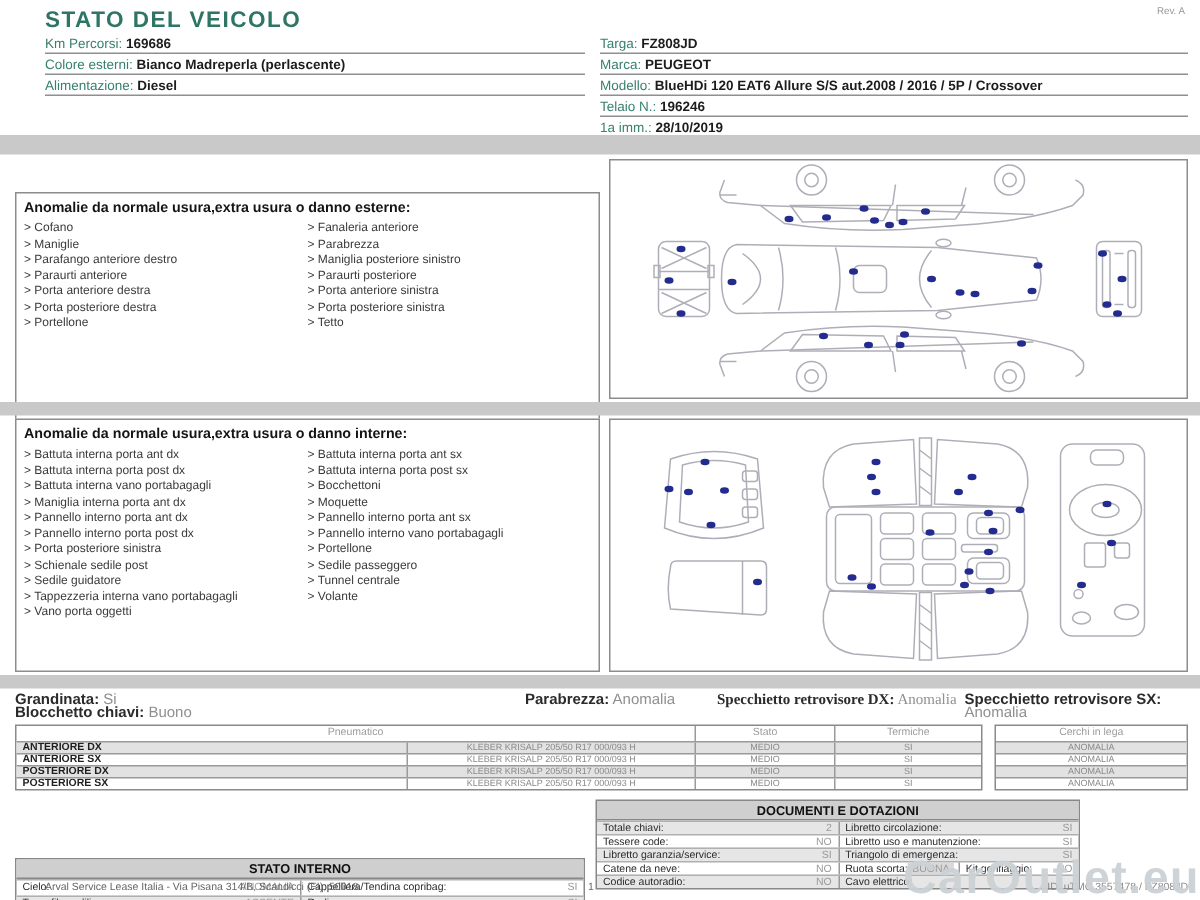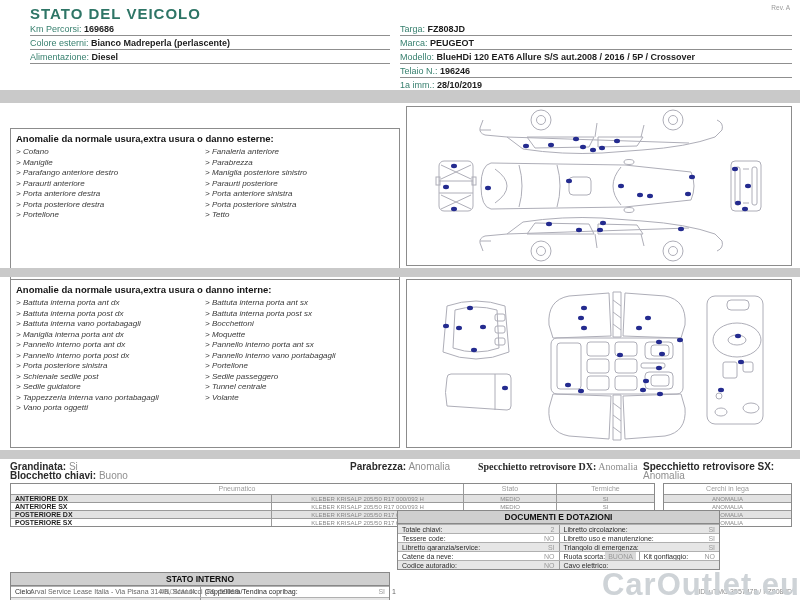--- a/index.html
+++ b/index.html
@@ -16,21 +16,21 @@
   .hlabel{color:#38806f;}
   .hval{font-weight:bold;color:#1c1c1c;}
 
   .band{position:absolute;left:0;width:800px;background:#c9c9c9;}
 
   
   .box{position:absolute;border:1px solid #8c8c8c;background:#fff;box-sizing:border-box;}
   .sec-title{font-size:9.5px;font-weight:bold;color:#141414;padding:4px 5px 3px;}
   .cols{display:flex;padding:0 5px;}
   .col{width:50%;}
-  .anom-item{font-size:8px;color:#3a3a3a;line-height:10.5px;font-style:italic;}
+  .anom-item{font-size:8px;color:#3a3a3a;line-height:10.5px;}
   .anom-item::before{content:"> ";color:#3a3a3a;}
 
   
   .stat{position:absolute;font-size:10px;line-height:9px;}
   .stat b{color:#2b2b2b;font-weight:bold;}
   .stat span{color:#8f8f8f;}
 
   
   .ttable{position:absolute;border:1px solid #8a8a8a;box-sizing:border-box;background:#fff;}
   .trow{display:flex;box-sizing:border-box;}
@@ -433,21 +433,21 @@
           <span class="k">Navigatore:</span>
           <span class="v">SI</span>
         </div>
       <div class="kv" style="width:50%;border-right:none;">
           <span class="k">CD(Navig.):</span>
           <span class="v">ASSENTE</span>
         </div>
     </div>
   </div>
 
-  <div class="btable" style="left:397px;top:510px;width:323px;">
+  <div class="btable" style="left:397px;top:533px;width:323px;">
     <div class="btitle">DOCUMENTI E DOTAZIONI</div>
     <div class="brow row-r bshade">
       <div class="kv" style="width:50%;">
           <span class="k">Totale chiavi:</span>
           <span class="v">2</span>
         </div>
       <div class="kv" style="width:50%;border-right:none;">
           <span class="k">Libretto circolazione:</span>
           <span class="v">SI</span>
         </div>

